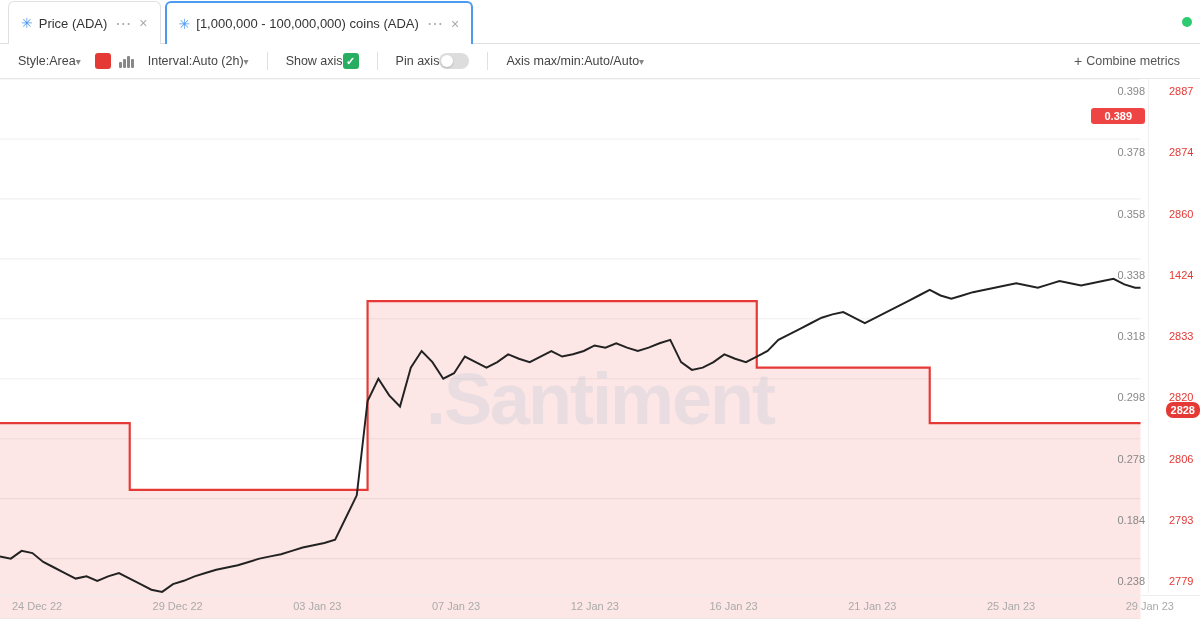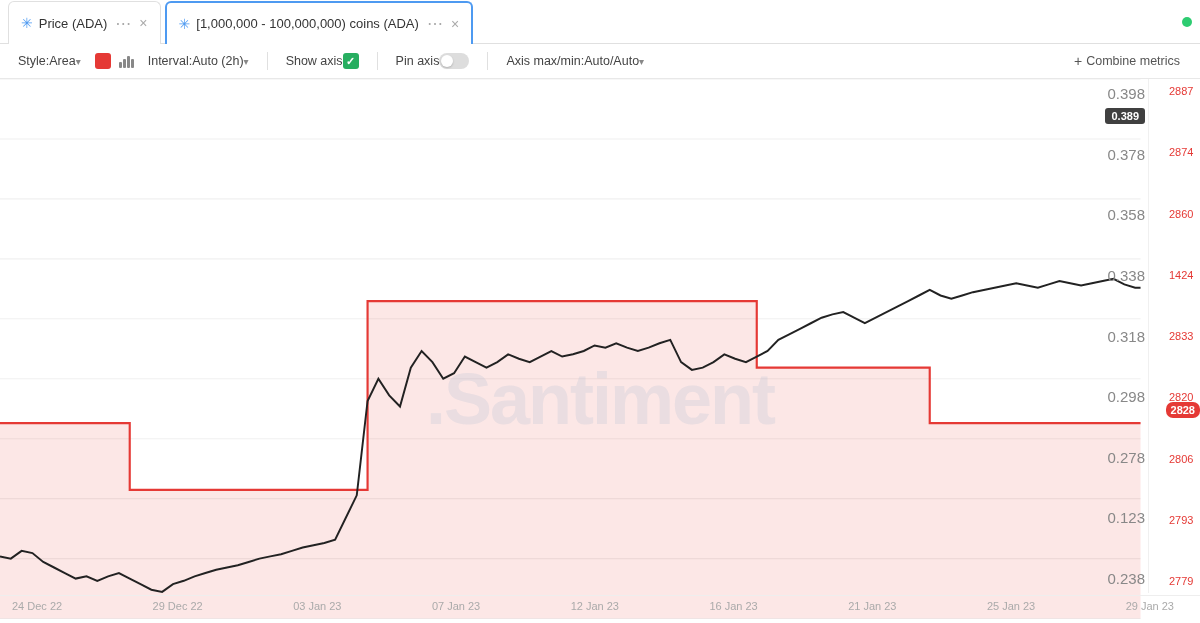--- a/index.html
+++ b/index.html
@@ -206,23 +206,23 @@
       font-size: 72px;
       font-weight: 700;
       color: rgba(180, 190, 210, 0.25);
       white-space: nowrap;
       pointer-events: none;
       letter-spacing: -2px;
       margin-top: 48px;
     }
 
     .price-badge {
-      background: #404040;
+      background: #ef4444;
       color: #fff;
-      padding: 2px 6px;
+      padding: 2px 13px;
       border-radius: 3px;
       font-size: 11px;
       font-weight: 600;
       display: inline-block;
     }
 
     .price-badge-red {
       background: #e53935;
       color: #fff;
       padding: 2px 5px;
@@ -400,31 +400,31 @@
         L 870,195 L 880,198 L 890,195 L 900,192
         L 910,190 L 920,188 L 930,186 L 940,184
         L 950,186 L 960,188 L 970,185 L 980,182
         L 990,184 L 1000,186 L 1010,184 L 1020,182
         L 1030,180 L 1040,185 L 1050,188 L 1055,188
       " fill="none" stroke="#222" stroke-width="1.8"></path>
 
     </svg>
 
     
-    <div style="position:absolute; right:55px; top:0; bottom:30px; width:55px; display:flex; flex-direction:column; justify-content:space-between; padding:6px 0; font-size:15px; color:#888; text-align:right;">
+    <div style="position:absolute; right:55px; top:0; bottom:30px; width:55px; display:flex; flex-direction:column; justify-content:space-between; padding:6px 0; font-size:11px; color:#888; text-align:right;">
       <div style="display:flex; align-items:center; justify-content:flex-end; gap:3px;">
         <span>0.398</span>
       </div>
       <div><span>0.378</span></div>
       <div><span>0.358</span></div>
       <div><span>0.338</span></div>
       <div><span>0.318</span></div>
       <div><span>0.298</span></div>
       <div><span>0.278</span></div>
-      <div><span>0.123</span></div>
+      <div><span>0.184</span></div>
       <div><span>0.238</span></div>
     </div>
 
     
     <div style="position:absolute; right:55px; top:36px; transform:translateY(-50%);">
       <span class="price-badge">0.389</span>
     </div>
 
     
     <div style="position:absolute; right:0; top:0; bottom:30px; width:52px; display:flex; flex-direction:column; justify-content:space-between; padding:6px 20px; font-size:11px; color:#e53935; text-align:right; border-left:1px solid #f0f0f0;">

